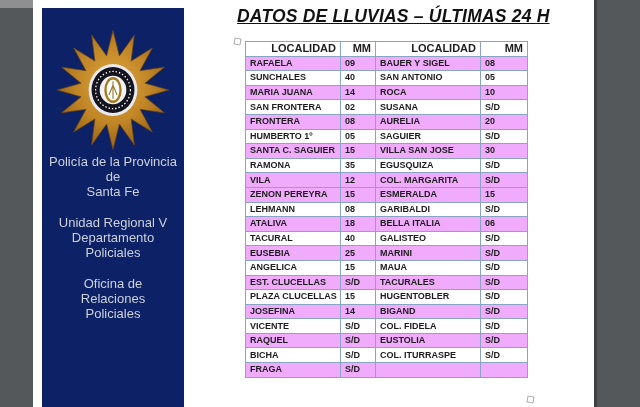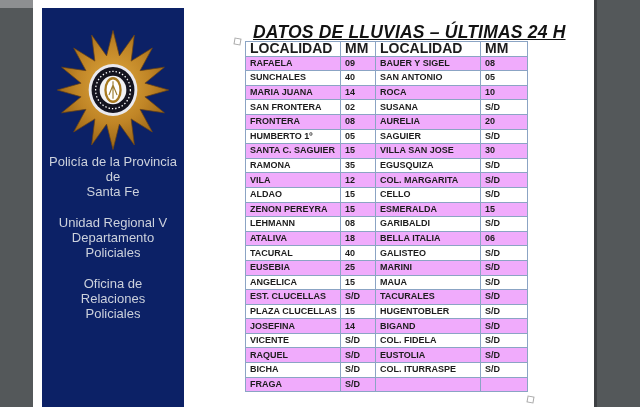--- a/index.html
+++ b/index.html
@@ -18,36 +18,36 @@
     background:#0c2166; text-align:center;
   }
   .badge { position:absolute; left:13px; top:20px; width:116px; height:124px; }
   .sidebar-text {
     position:absolute; top:146px; left:0; width:142px;
     color:#ccd1dc; font-size:13px; line-height:15px; font-weight:400;
   }
   .sidebar-block { margin-bottom:16px; }
 
   .doc-title {
-    position:absolute; left:237px; top:6px; margin:16px;
+    position:absolute; left:237px; top:6px; margin:0;
     font-size:17.5px; font-weight:bold; font-style:italic;
     text-decoration:underline; color:#121212; letter-spacing:0.2px;
     white-space:nowrap;
   }
 
   .rain-table {
     position:absolute; left:245px; top:41px;
     border-collapse:collapse; table-layout:fixed; width:282px;
   }
   .rain-table th, .rain-table td {
     border:1px solid #8ba4c4; height:13.6px; padding:0 4px;
     font-size:9px; font-weight:bold; color:#1c1c1c;
     overflow:hidden; white-space:nowrap; line-height:13px;
   }
-  .rain-table th { text-align:left; font-size:14px; background:#ffffff; }
+  .rain-table th { text-align:right; font-size:11px; background:#ffffff; }
   .rain-table td.loc { text-align:left; }
   .rain-table td.mm  { text-align:left; }
   .rain-table tr.band td { background:#f0abfc; }
 
   .handle {
     position:absolute; width:5px; height:5px;
     border:1px solid #a9a9a9; background:transparent;
   }
   .handle-tl { left:234px; top:38px; transform:rotate(10deg); }
   .handle-br { left:527px; top:396px; transform:rotate(10deg); }
@@ -164,26 +164,20 @@
         <td class="mm">35</td>
         <td class="loc">EGUSQUIZA</td>
         <td class="mm">S/D</td>
       </tr>
       <tr class="band">
         <td class="loc">VILA</td>
         <td class="mm">12</td>
         <td class="loc">COL. MARGARITA</td>
         <td class="mm">S/D</td>
       </tr>
-      <tr>
-        <td class="loc">ALDAO</td>
-        <td class="mm">15</td>
-        <td class="loc">CELLO</td>
-        <td class="mm">S/D</td>
-      </tr>
       <tr class="band">
         <td class="loc">ZENON PEREYRA</td>
         <td class="mm">15</td>
         <td class="loc">ESMERALDA</td>
         <td class="mm">15</td>
       </tr>
       <tr>
         <td class="loc">LEHMANN</td>
         <td class="mm">08</td>
         <td class="loc">GARIBALDI</td>

